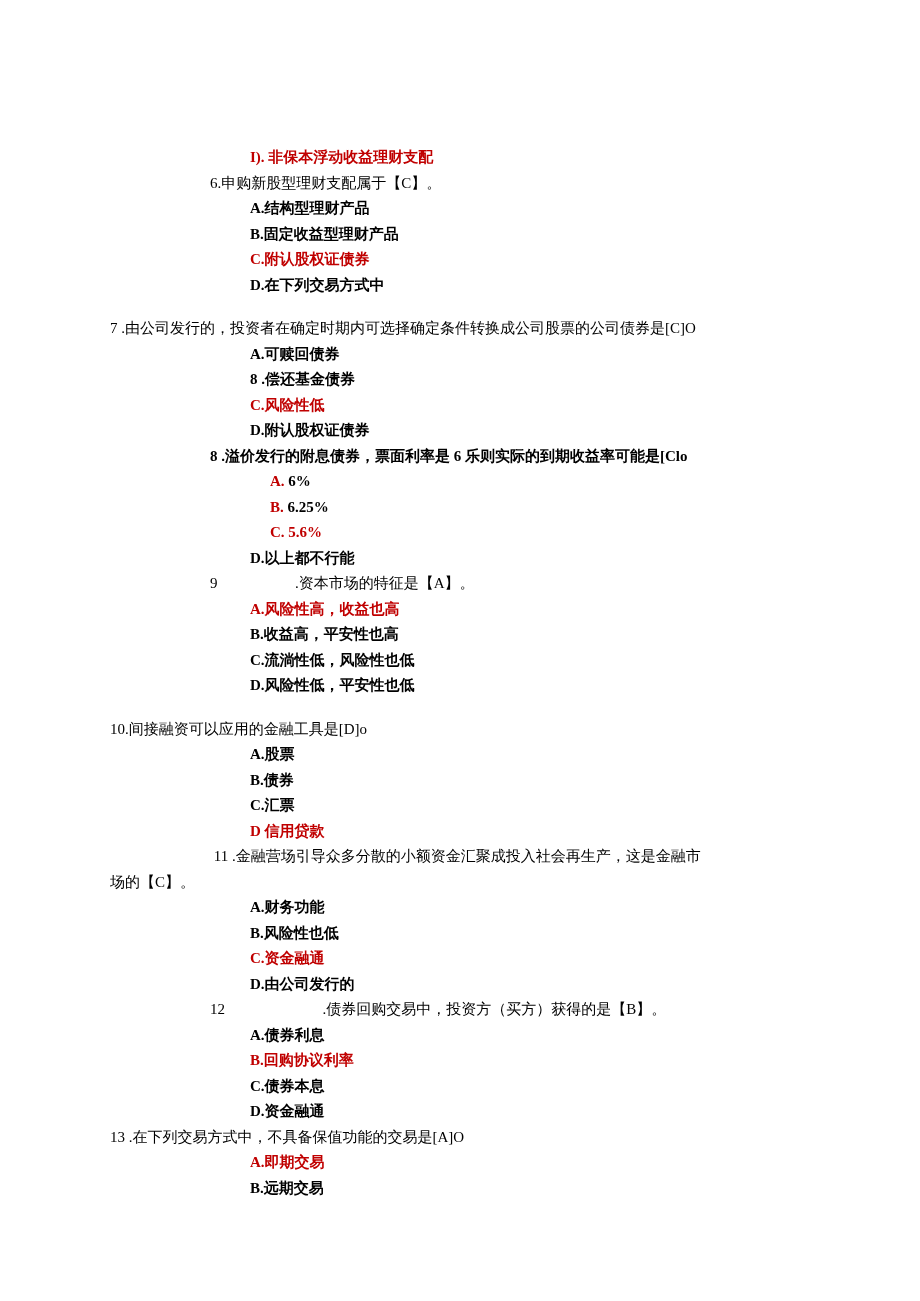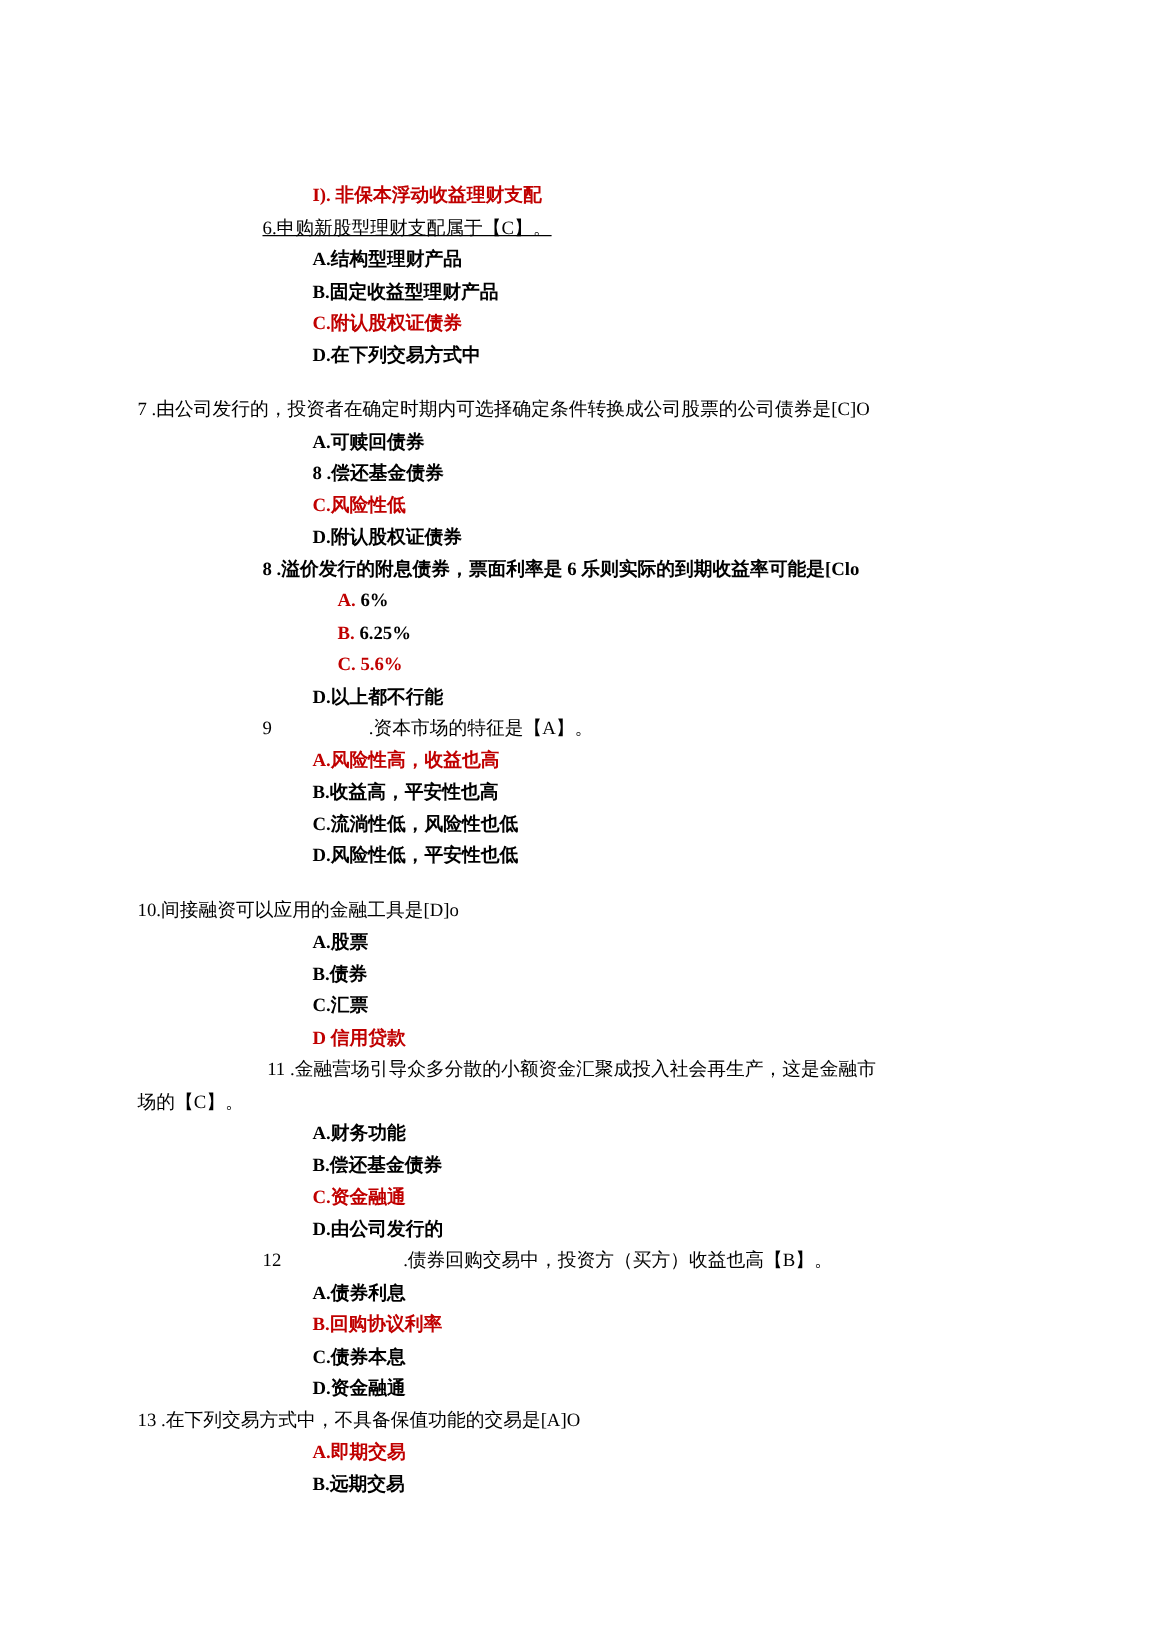--- a/index.html
+++ b/index.html
@@ -21,21 +21,21 @@
     .q-start { padding-left: 0; }
   </style>
 </head>
 <body>
 
 <div class="indent-1">
   <span class="red">I).</span>
   <span class="red">非保本浮动收益理财支配</span>
 </div>
 
-<div style="padding-left:100px;text-decoration:underline;">6.申购新股型理财支配属于【C】。</div>
+<div style="padding-left:100px;">6.申购新股型理财支配属于【C】。</div>
 <div class="indent-1">A.结构型理财产品</div>
 <div class="indent-1">B.固定收益型理财产品</div>
 <div class="indent-1 red">C.附认股权证债券</div>
 <div class="indent-1">D.在下列交易方式中</div>
 
 <div style="height:18px;"></div>
 
 <div class="q-start">7 .由公司发行的，投资者在确定时期内可选择确定条件转换成公司股票的公司债券是[C]O</div>
 <div class="indent-1">A.可赎回债券</div>
 <div class="indent-1">8 .偿还基金债券</div>
@@ -75,28 +75,28 @@
 <div class="indent-1">C.汇票</div>
 <div class="indent-1 red">D 信用贷款</div>
 
 <div>
   <span style="display:inline-block;width:100px;"></span>
   <span>11</span>
   <span>.金融营场引导众多分散的小额资金汇聚成投入社会再生产，这是金融市</span>
 </div>
 <div class="q-start">场的【C】。</div>
 <div class="indent-1">A.财务功能</div>
-<div class="indent-1">B.偿还基金债券</div>
+<div class="indent-1">B.风险性也低</div>
 <div class="indent-1 red">C.资金融通</div>
 <div class="indent-1">D.由公司发行的</div>
 
 <div style="padding-left:100px;">
   <span>12</span>
   <span style="display:inline-block;width:90px;"></span>
-  <span>.债券回购交易中，投资方（买方）收益也高【B】。</span>
+  <span>.债券回购交易中，投资方（买方）获得的是【B】。</span>
 </div>
 <div class="indent-1">A.债券利息</div>
 <div class="indent-1 red">B.回购协议利率</div>
 <div class="indent-1">C.债券本息</div>
 <div class="indent-1">D.资金融通</div>
 
 <div class="q-start">13 .在下列交易方式中，不具备保值功能的交易是[A]O</div>
 <div class="indent-1 red">A.即期交易</div>
 <div class="indent-1">B.远期交易</div>
 

